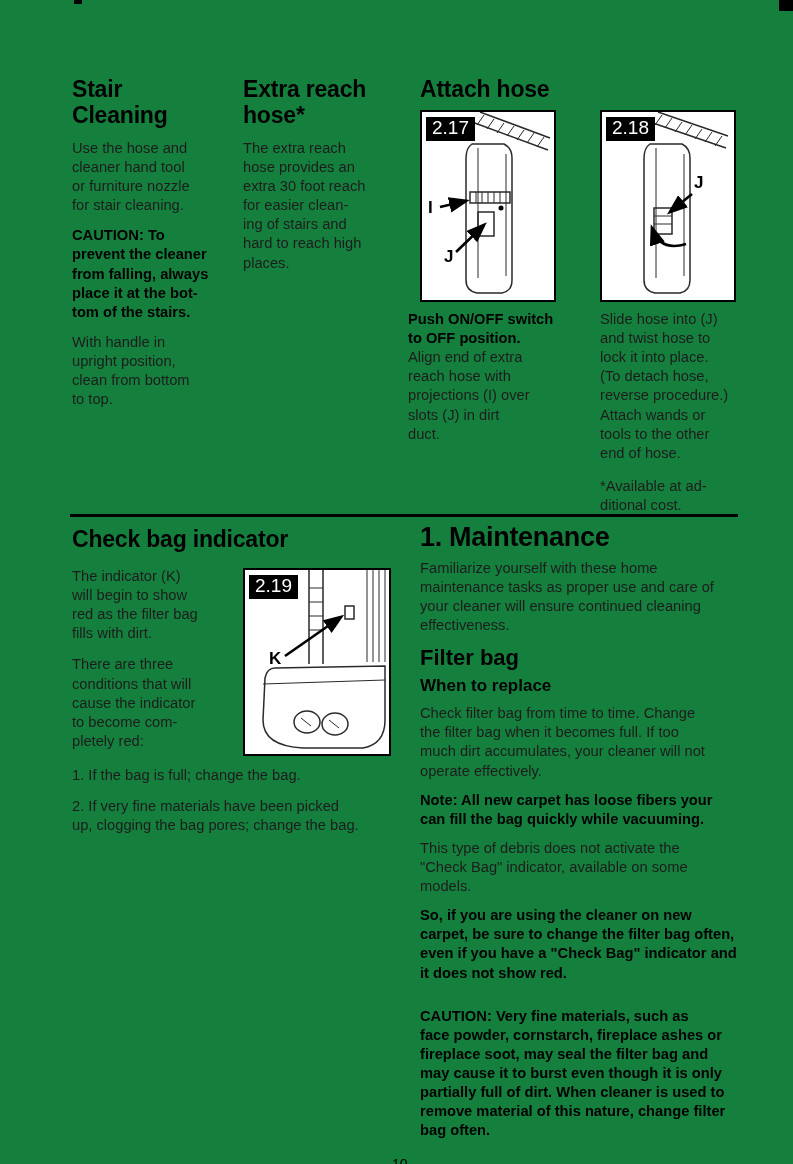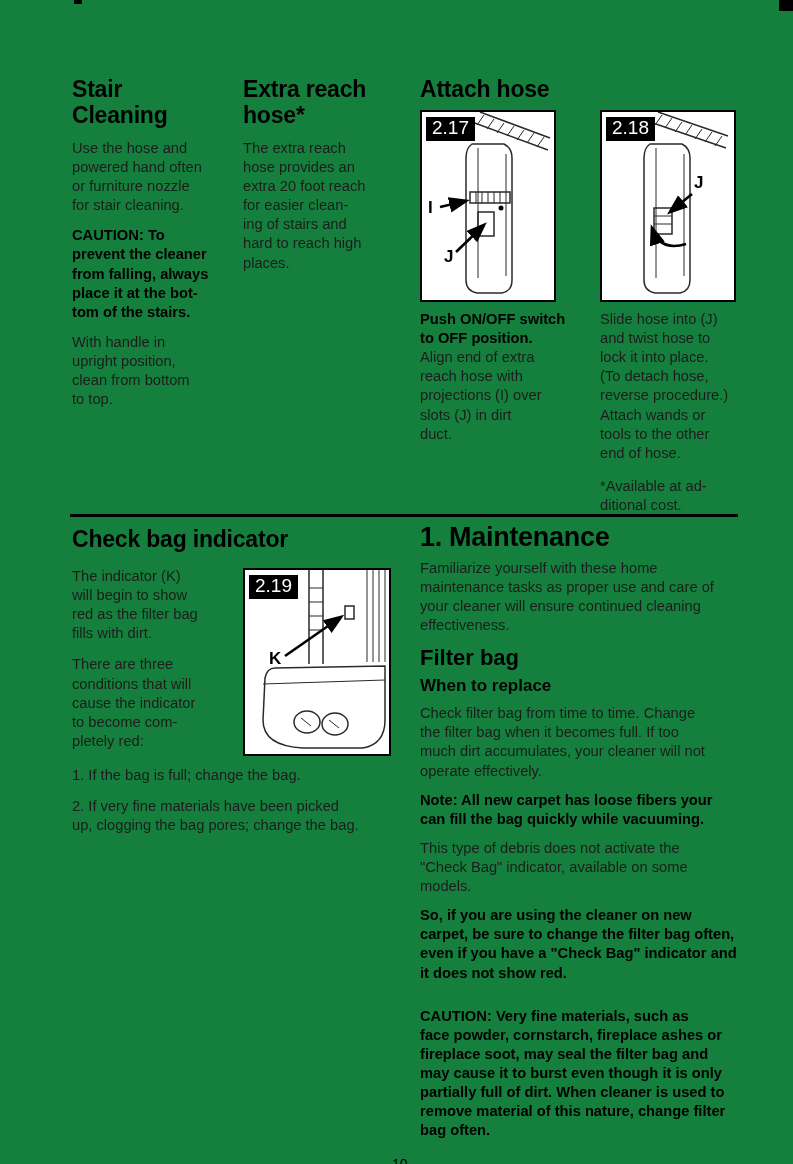--- a/index.html
+++ b/index.html
@@ -35,21 +35,21 @@
   .fig svg { display:block; }
   .fig-label {
     position:absolute; top:5px; left:4px; background:#000; color:#fff;
     font-weight:normal; font-size:19px; padding:1px 6px 2px 6px; line-height:1.1;
   }
   svg text.callout { font-family:"Liberation Sans",sans-serif; font-weight:bold; font-size:17px; fill:#000; }
   svg .ln { stroke:#2a2a2a; fill:none; stroke-width:1.5; }
   svg .thin { stroke:#2a2a2a; fill:none; stroke-width:1; }
   svg .arrow { stroke:#000; fill:none; stroke-width:2.6; }
 
-  .cap217 { position:absolute; left:420px; top:310px; width:158px; }
+  .cap217 { position:absolute; left:408px; top:310px; width:158px; }
   .cap218 { position:absolute; left:600px; top:310px; width:150px; }
   .footnote { margin-top:14px; }
 
   .divider { position:absolute; left:70px; top:514px; width:668px; height:3px; background:#000; }
 
   .checkbag-head { position:absolute; left:72px; top:526px; width:335px; }
   .checkbag-text { position:absolute; left:72px; top:567px; width:168px; }
   .checkbag-text .body { margin-bottom:12px; }
   .checkbag-list { position:absolute; left:72px; top:766px; width:338px; }
   .checkbag-list .body { margin-bottom:12px; }
@@ -69,40 +69,40 @@
 
 <div class="page">
 
   <div class="mark mark-tl"></div>
   <div class="mark mark-tr"></div>
 
   <section class="col stair">
     <h2 class="h-section pre">Stair
 Cleaning</h2>
     <p class="body pre">Use the hose and
-powered hand often
+cleaner hand tool
 or furniture nozzle
 for stair cleaning.</p>
     <p class="body pre bold">CAUTION:  To
 prevent the cleaner
 from falling, always
 place it at the bot-
 tom of the stairs.</p>
     <p class="body pre">With handle in
 upright position,
 clean from bottom
 to top.</p>
   </section>
 
   <section class="col extra">
     <h2 class="h-section pre">Extra reach
 hose*</h2>
     <p class="body pre">The extra reach
 hose provides an
-extra 20 foot reach
+extra 30 foot reach
 for easier clean-
 ing of stairs and
 hard to reach high
 places.</p>
   </section>
 
   <section class="col attach-head">
     <h2 class="h-section">Attach hose</h2>
   </section>
 

